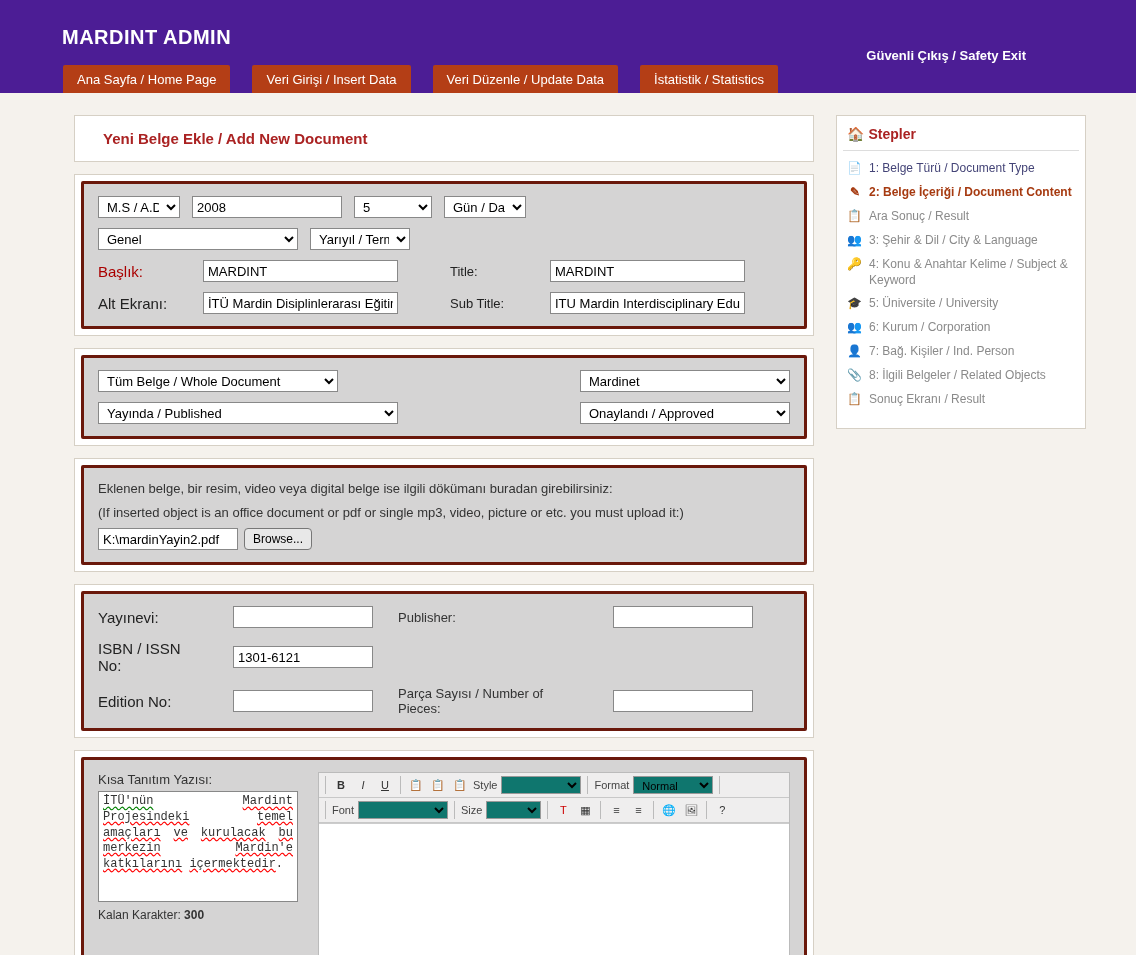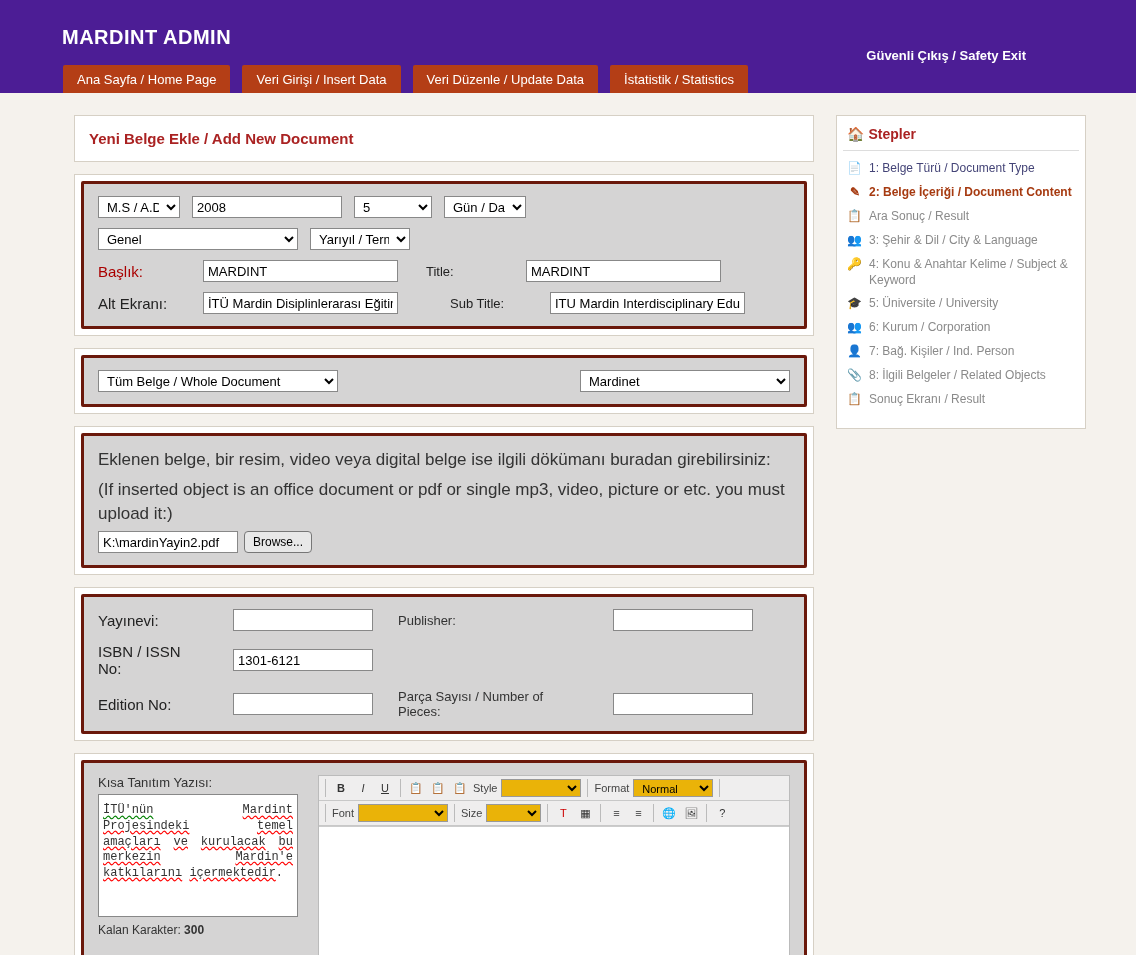--- a/index.html
+++ b/index.html
@@ -29,21 +29,21 @@
     top: 48px;
     color: #fff;
     font-size: 13px;
     font-weight: bold;
   }
   .navtabs {
     position: absolute;
     left: 63px;
     bottom: 0;
     display: flex;
-    gap: 12px;
+    gap: 22px;
   }
   .navtab {
     background: #b43e16;
     color: #fff;
     padding: 7px 14px 6px 14px;
     font-size: 13px;
     border-top-left-radius: 2px;
     border-top-right-radius: 2px;
   }
   .content-wrap {
@@ -52,21 +52,21 @@
     display: flex;
     gap: 22px;
     align-items: flex-start;
   }
   .main {
     width: 740px;
   }
   .page-title-box {
     border: 1px solid #d6d0c5;
     background: #fff;
-    padding: 14px 14px;
+    padding: 14px 28px;
     margin-bottom: 12px;
   }
   .page-title {
     color: #a22;
     font-size: 15px;
     font-weight: bold;
   }
   .panel {
     border: 1px solid #d6d0c5;
     background: #fff;
@@ -109,21 +109,21 @@
     background: #fff;
     box-sizing: border-box;
   }
   select { height: 22px; }
   input[type="text"] { height: 22px; }
   .col {
     display: flex;
     align-items: center;
   }
   .note {
-    font-size: 17px;
+    font-size: 13px;
     color: #333;
     line-height: 1.4;
     margin-bottom: 6px;
   }
   .file-row { display:flex; gap:6px; align-items:center; }
   .file-path {
     width: 140px;
     height: 20px;
     border: 1px solid #888;
     background: #fff;
@@ -182,21 +182,21 @@
     height: 18px;
     background: #bbb;
     margin: 0 2px;
   }
   .ed-label {
     font-size: 11px;
     color: #444;
   }
   .ed-select {
     border: 1px solid #999;
-    background: #eab308;
+    background: #0f766e;
     height: 18px;
     font-size: 11px;
   }
   .editor-body {
     background: #fff;
     height: 172px;
     border-top: 1px solid #ccc;
   }
   .intro-flex {
     display: flex;
@@ -285,21 +285,21 @@
       </div>
       <div class="row">
         <select style="width:200px"><option>Genel</option></select>
         <select style="width:100px"><option>Yarıyıl / Term</option></select>
       </div>
       <div class="row">
         <div class="col" style="width:300px">
           <label class="fld red">Başlık:</label>
           <input type="text" style="width: 195px;" value="MARDINT">
         </div>
-        <div class="col" style="margin-left:16px">
+        <div class="col" style="margin-left:40px">
           <label class="fld2 red">Title:</label>
           <input type="text" style="width: 195px;" value="MARDINT">
         </div>
       </div>
       <div class="row">
         <div class="col" style="width:300px">
           <label class="fld">Alt Ekranı:</label>
           <input type="text" style="width: 195px;" value="İTÜ Mardin Disiplinlerarası Eğitim">
         </div>
         <div class="col" style="margin-left:40px">
@@ -309,20 +309,25 @@
       </div>
     </div>
       </div>
 
     <div class="panel">
         <div class="panel-inner">
       <div class="row">
         <select style="width:240px"><option>Tüm Belge / Whole Document</option></select>
         <div style="flex:1"></div>
         <select style="width:210px"><option>Mardinet</option></select>
+      </div>
+      <div class="row">
+        <select style="width:300px"><option>Yayında / Published</option></select>
+        <div style="flex:1"></div>
+        <select style="width:210px"><option>Onaylandı / Approved</option></select>
       </div>
     </div>
       </div>
 
     <div class="panel">
         <div class="panel-inner">
       <div class="note">Eklenen belge, bir resim, video veya digital belge ise ilgili dökümanı buradan girebilirsiniz:</div>
       <div class="note">(If inserted object is an office document or pdf or single mp3, video, picture or etc. you must upload it:)</div>
       <div class="file-row">
         <input class="file-path" type="text" value="K:\mardinYayin2.pdf" style="">
@@ -357,21 +362,21 @@
         </div>
       </div>
     </div>
       </div>
 
     <div class="panel">
         <div class="panel-inner">
       <div class="intro-flex">
         <div style="width:195px">
           <div style="font-size:13px;margin-bottom:4px">Kısa Tanıtım Yazısı:</div>
-          <div class="kisa-text" contenteditable="true" style="background: rgb(255, 255, 255); border: 1px solid rgb(136, 136, 136); padding: 8px 4px; white-space: normal;">
+          <div class="kisa-text" contenteditable="true" style="background: rgb(255, 255, 255); border: 1px solid rgb(136, 136, 136); padding: 2px 4px; white-space: normal;">
             <span class="err2">İTÜ'nün</span> <span class="err1">Mardint</span> <span class="err1">Projesindeki</span> <span class="err1">temel</span> <span class="err1">amaçları</span> <span class="err1">ve</span> <span class="err1">kurulacak</span> <span class="err1">bu</span> <span class="err1">merkezin</span> <span class="err1">Mardin'e</span> <span class="err1">katkılarını</span> <span class="err1">içermektedir</span>.
           </div>
           <div class="char-left">
             <span>Kalan Karakter: </span><b>300</b>
           </div>
         </div>
         <div class="editor-box">
           <div class="editor-toolbar">
             <span class="sep"></span>
             <span class="eb">

